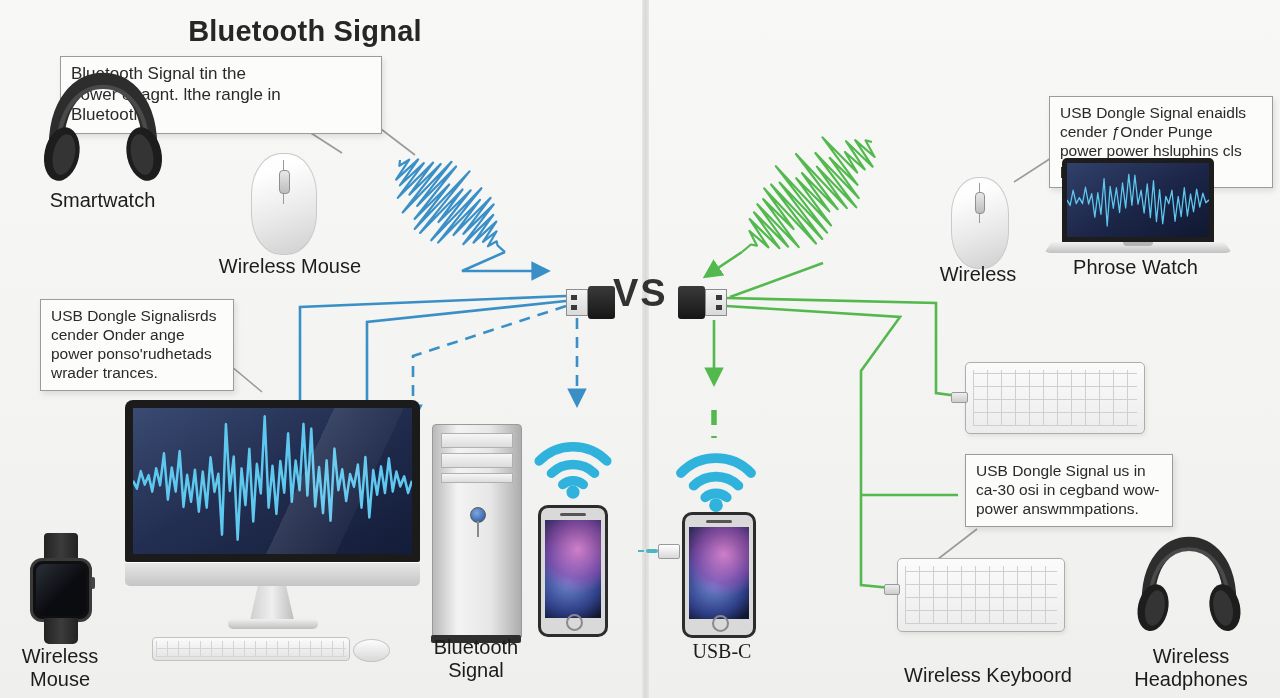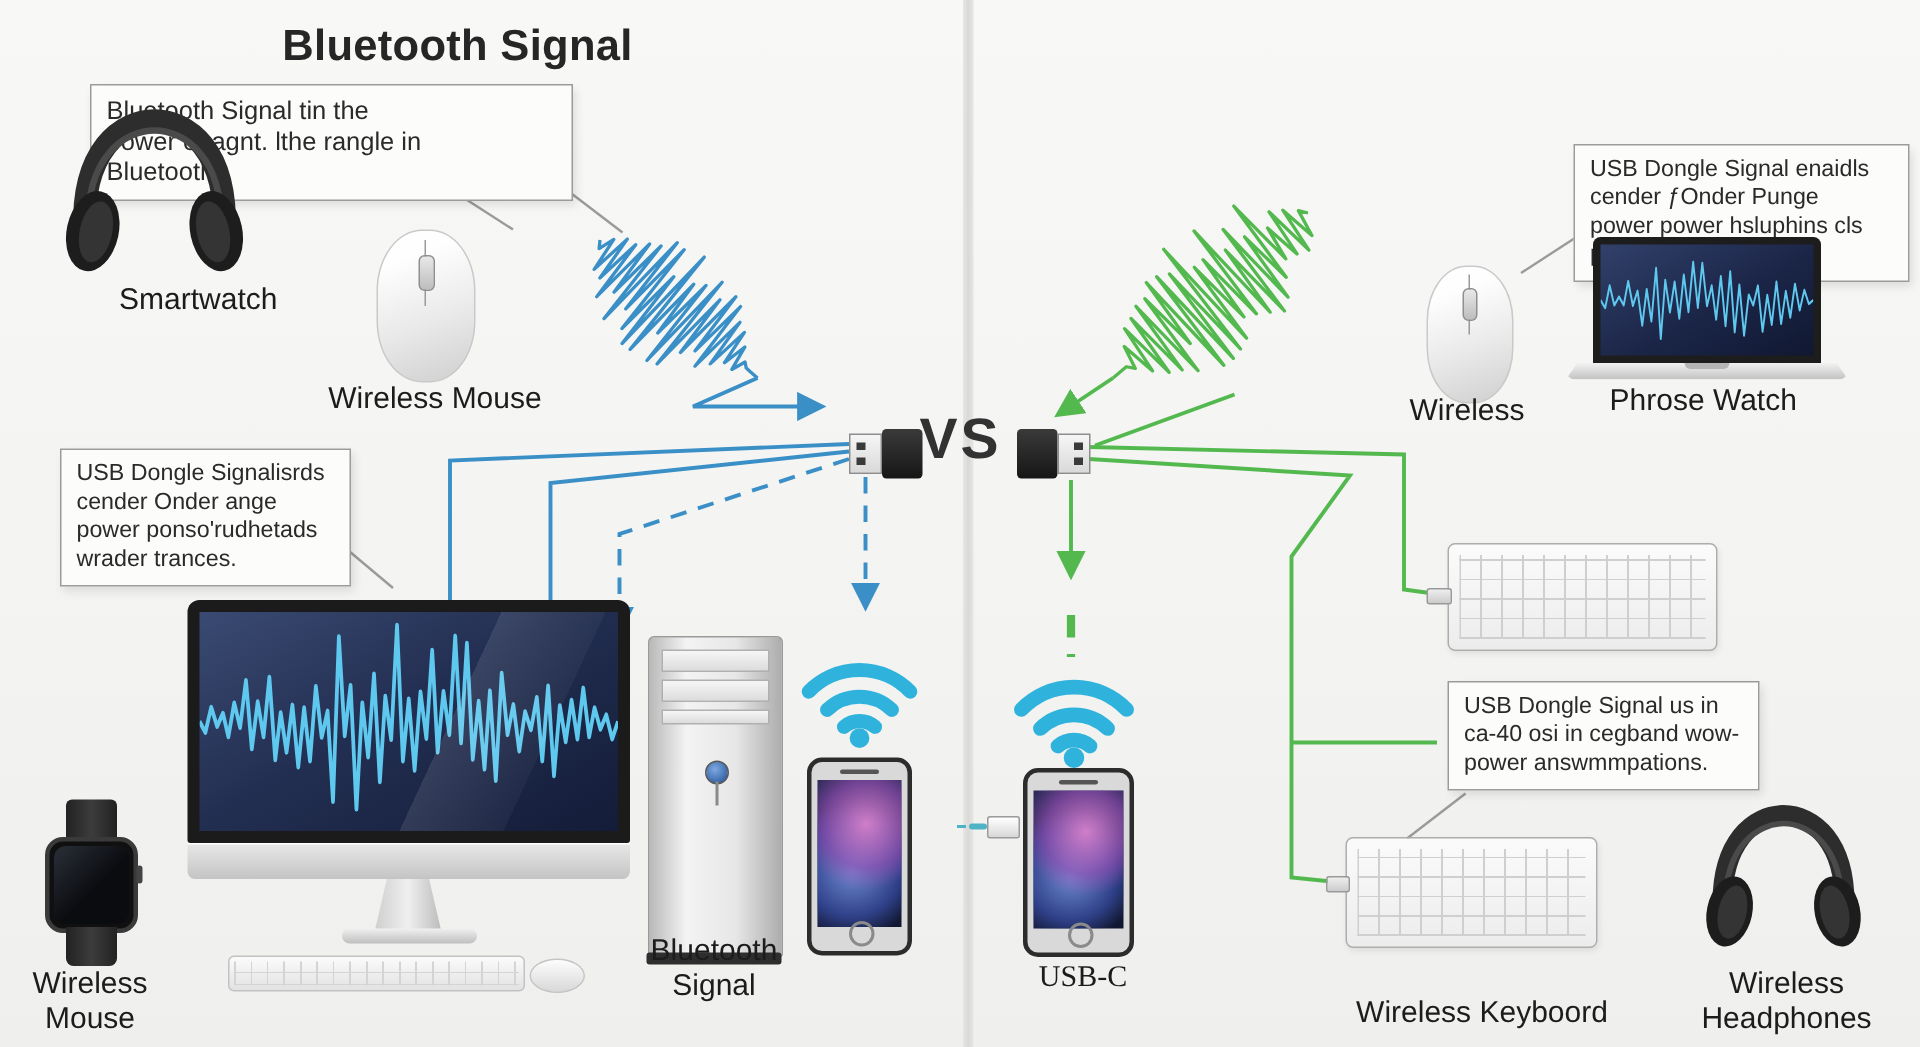--- a/index.html
+++ b/index.html
@@ -131,36 +131,36 @@
 Bluetooth.</div>
   <div class="abs callout" style="left:40px;top:253px;width:172px;font-size:15.5px;margin-top:46px;">USB Dongle Signalisrds
 cender Onder ange
 power ponso'rudhetads
 wrader trances.</div>
   <div class="abs callout" style="left:1049px;top:55px;width:224px;font-size:15.5px;box-sizing:border-box;margin-top:41px;">USB Dongle Signal enaidls
 cender ƒOnder Punge
 power power hsluphins cls
 power tetinption.</div>
   <div class="abs callout" style="left:965px;top:454px;width:186px;font-size:15.5px;">USB Dongle Signal us in
-ca-40 osi in cegband wow-
+ca-30 osi in cegband wow-
 power answmmpations.</div>
 
   <svg class="abs" style="left:38px;top:64px;" width="130" height="126" viewBox="0 0 120 110">
     <path d="M17,80 C15,30 40,12 60,12 C80,12 105,30 103,80" stroke="#2d2d2d" stroke-width="14" fill="none" stroke-linecap="round"></path>
     <path d="M19,78 C18,34 42,18 60,18 C78,18 102,34 101,78" stroke="#4a4a4a" stroke-width="4" fill="none"></path>
     <g transform="rotate(12 22 80)">
         <ellipse cx="22" cy="80" rx="16" ry="25" fill="#1d1d1d"></ellipse>
         <ellipse cx="24" cy="80" rx="10" ry="19" fill="#343434"></ellipse>
       </g>
     <g transform="rotate(-12 98 80)">
         <ellipse cx="98" cy="80" rx="16" ry="25" fill="#1d1d1d"></ellipse>
         <ellipse cx="96" cy="80" rx="10" ry="19" fill="#343434"></ellipse>
       </g>
   </svg>
-  <div class="abs label" style="left:20px;top:189px;width:165px;text-align:right;">Smartwatch</div>
+  <div class="abs label" style="left:20px;top:189px;width:165px;">Smartwatch</div>
 
   <div class="abs mouse" style="left:251px;top:153px;width:64px;height:100px;">
     <div class="mouse-line"></div>
     <div class="mouse-wheel"></div>
   </div>
   <div class="abs label" style="left:210px;top:255px;width:160px;">Wireless Mouse</div>
 
   <div class="abs mouse" style="left:951px;top:177px;width:56px;height:90px;">
     <div class="mouse-line"></div>
     <div class="mouse-wheel" style="width:8px;height:20px;"></div>
@@ -202,21 +202,21 @@
   <div class="abs" id="monitor-kbd"></div>
   <div class="abs" id="monitor-mouse"></div>
 
   <div class="abs" id="tower">
     <div class="tower-slot" style="top:8px;"></div>
     <div class="tower-slot" style="top:28px;"></div>
     <div class="tower-slot" style="top:48px;height:8px;"></div>
     <div id="tower-btn"></div>
     <div id="tower-base"></div>
   </div>
-  <div class="abs label" style="left:406px;top:623px;width:140px;">Bluetooth
+  <div class="abs label" style="left:406px;top:636px;width:140px;">Bluetooth
 Signal</div>
 
   <svg class="abs" style="left:526px;top:424px;" width="94" height="76" viewBox="0 0 100 78">
     <g stroke="#2fb3dc" stroke-width="10" fill="none" stroke-linecap="round">
       <path d="M14,38 A50,50 0 0 1 86,38"></path>
       <path d="M27,51 A33,33 0 0 1 73,51"></path>
       <path d="M39,63 A17,17 0 0 1 61,63"></path>
     </g>
     <circle cx="50" cy="71" r="7" fill="#2fb3dc"></circle>
   </svg>

